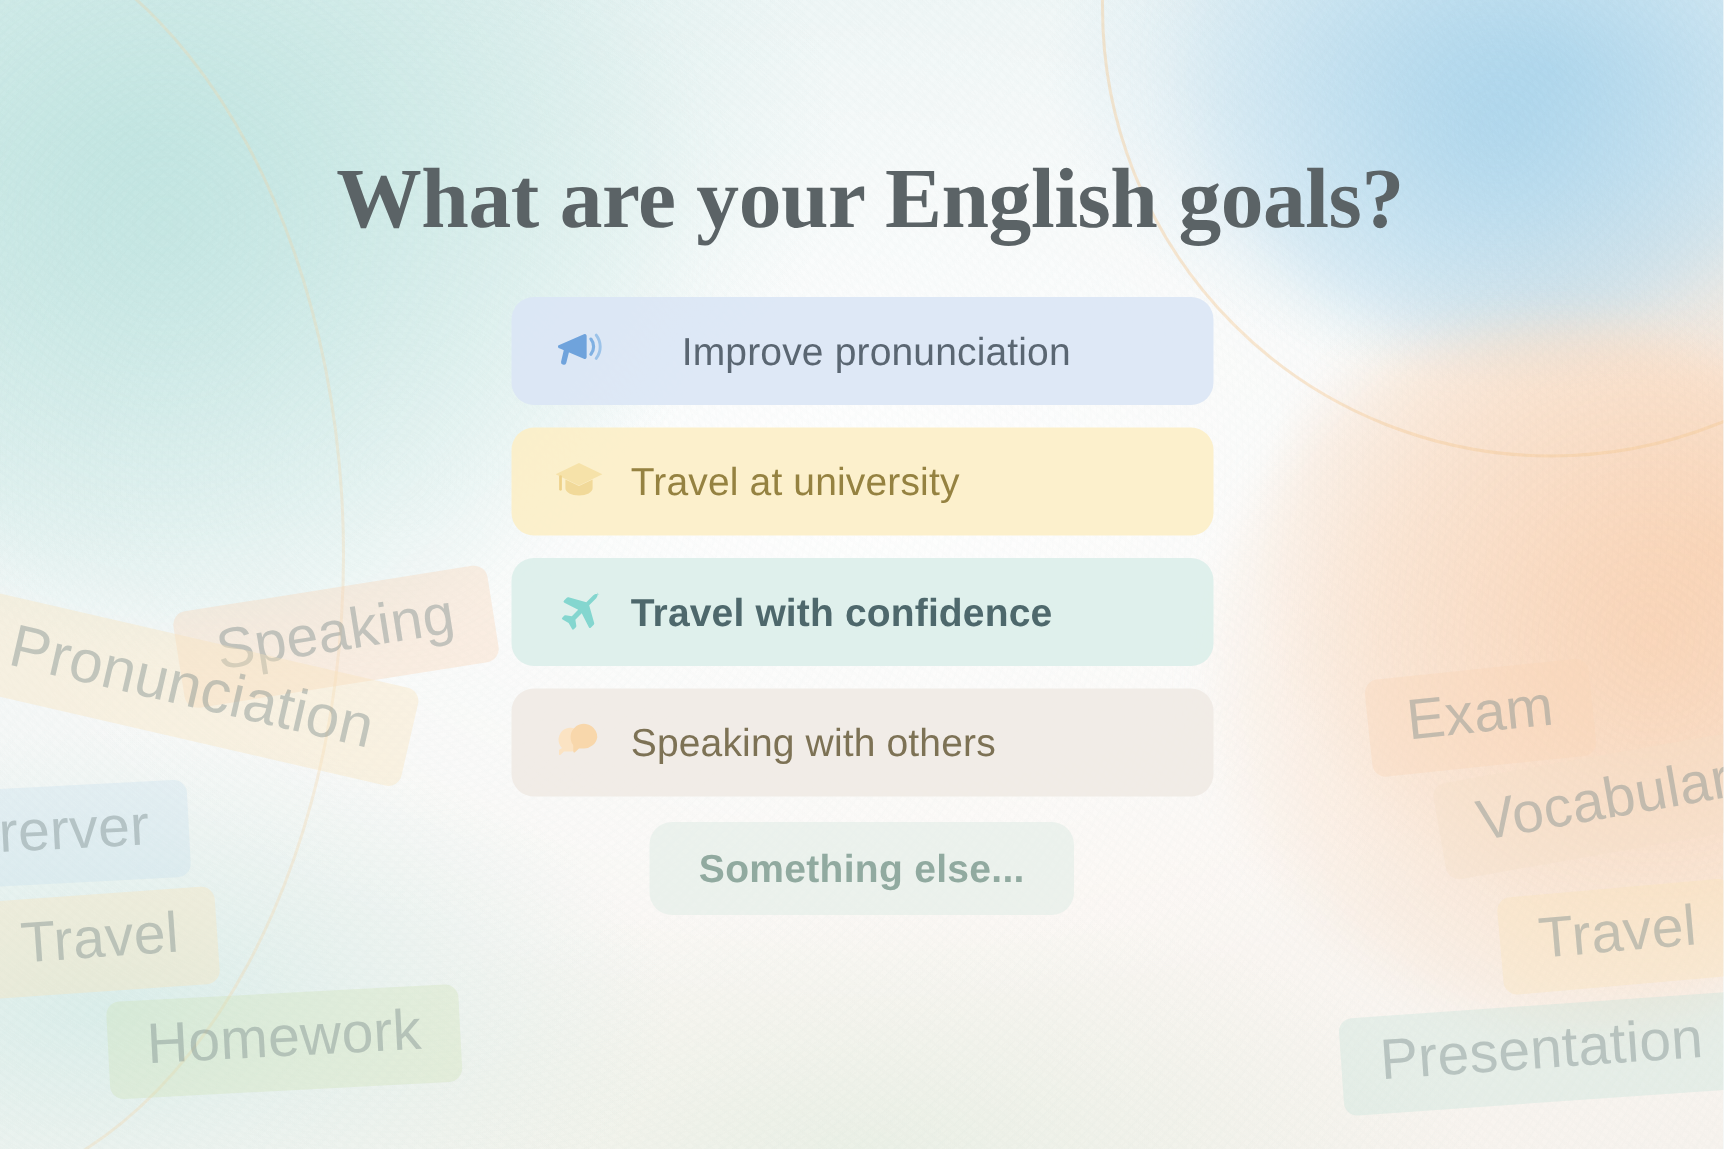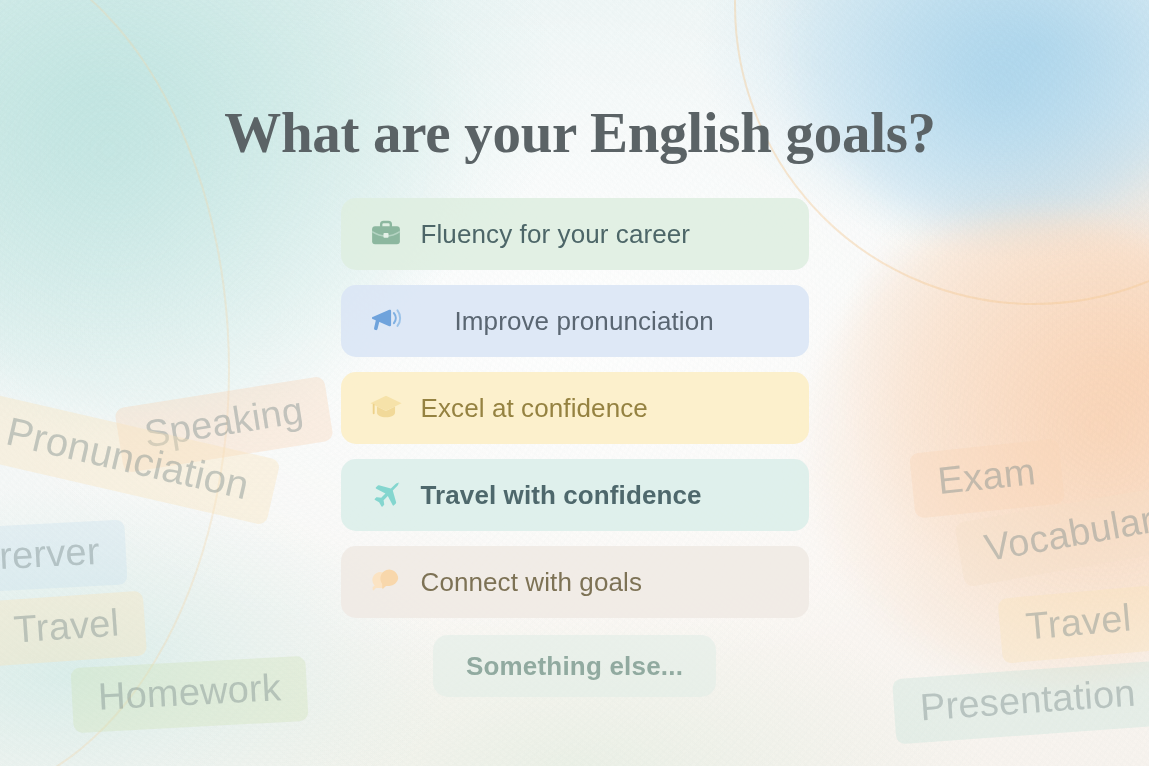--- a/index.html
+++ b/index.html
@@ -247,31 +247,20 @@
   <span class="ghost g-cream ghost-travel-r">Travel</span>
   <span class="ghost g-mint  ghost-presentation">Presentation</span>
 </div>
 
 <div class="stage">
 
   <h1 class="page-title">What are your English goals?</h1>
 
   <div class="options">
 
-    <button class="option opt-career">
-      <span class="ico">
-        <svg viewBox="0 0 24 24" fill="none">
-          <rect x="2.2" y="6.6" width="19.6" height="12.6" rx="2.1" fill="#8cb79f"></rect>
-          <path d="M8.6 6.6V5.2a1.7 1.7 0 0 1 1.7-1.7h3.4a1.7 1.7 0 0 1 1.7 1.7v1.4" stroke="#8cb79f" stroke-width="1.7" stroke-linecap="round"></path>
-          <path d="M2.2 10.3c3.3 2.1 6.5 3.1 9.8 3.1s6.5-1 9.8-3.1" stroke="#b4d3c2" stroke-width="1.1" fill="none"></path>
-          <rect x="10.2" y="11.3" width="3.6" height="3.3" rx="0.7" fill="#e4f1e8"></rect>
-        </svg>
-      </span>
-      <span class="lbl">Fluency for your career</span>
-    </button>
 
     <button class="option opt-pronunciation">
       <span class="ico">
         <svg viewBox="0 0 24 24" fill="none">
           <path d="M3.0 9.0 14.3 4.1a0.9 0.9 0 0 1 1.3 0.82v9.9a0.9 0.9 0 0 1-1.3 0.82L3.0 10.8a0.9 0.9 0 0 1 0-1.8Z" fill="#6fa3dc"></path>
           <path d="M5.9 11.0l1.6 0.7-1.5 6.0a1.0 1.0 0 0 1-1.2 0.73l-0.5-0.12a1.0 1.0 0 0 1-0.74-1.2l1.4-6.1Z" fill="#6fa3dc"></path>
           <path d="M17.6 6.4a5.6 5.6 0 0 1 0 7.1" stroke="#7fb0e2" stroke-width="1.5" stroke-linecap="round" fill="none"></path>
           <path d="M20.1 4.5a9.0 9.0 0 0 1 0 11.0" stroke="#9cc3e9" stroke-width="1.4" stroke-linecap="round" fill="none"></path>
         </svg>
       </span>
@@ -279,40 +268,40 @@
     </button>
 
     <button class="option opt-university">
       <span class="ico">
         <svg viewBox="0 0 24 24" fill="none">
           <path d="M12 3.3 23 8.6 12 13.9 1 8.6 12 3.3Z" fill="#f6e2a9"></path>
           <path d="M5.6 11.0v4.2c0 1.9 2.9 3.4 6.4 3.4s6.4-1.5 6.4-3.4V11.0L12 14.1 5.6 11.0Z" fill="#f1d999"></path>
           <path d="M3.3 9.7v6.0" stroke="#edd18a" stroke-width="1.3" stroke-linecap="round"></path>
         </svg>
       </span>
-      <span class="lbl">Excel at confidence</span>
+      <span class="lbl">Travel at university</span>
     </button>
 
     <button class="option opt-travel">
       <span class="ico">
         <svg viewBox="0 0 24 24" fill="none">
           <path d="M21.6 4.0c-0.75-0.75-2.0-0.7-2.85 0.15l-3.3 3.3-8.4-2.35a0.8 0.8 0 0 0-0.78 0.2l-1.3 1.3a0.62 0.62 0 0 0 0.15 1.0l6.5 3.35-3.0 3.0-2.9-0.45a0.72 0.72 0 0 0-0.62 0.2l-0.95 0.95a0.55 0.55 0 0 0 0.12 0.87l2.85 1.6 1.6 2.85a0.55 0.55 0 0 0 0.87 0.12l0.95-0.95a0.72 0.72 0 0 0 0.2-0.62l-0.45-2.9 3.0-3.0 3.35 6.5a0.62 0.62 0 0 0 1.0 0.15l1.3-1.3a0.8 0.8 0 0 0 0.2-0.78l-2.35-8.4 3.3-3.3c0.85-0.85 0.9-2.1 0.15-2.85Z" fill="#84d6cf"></path>
         </svg>
       </span>
       <span class="lbl">Travel with confidence</span>
     </button>
 
     <button class="option opt-connect">
       <span class="ico">
         <svg viewBox="0 0 24 24" fill="none">
           <path d="M4.0 14.6a5.6 5.6 0 1 1 4.0 1.65H4.9l-1.6 1.55a0.42 0.42 0 0 1-0.72-0.30v-2.0Z" fill="#fbe3c3"></path>
           <path d="M20.6 9.5a6.3 6.3 0 1 0-11.3 3.85v2.9a0.47 0.47 0 0 0 0.8 0.34l1.9-1.8h2.3a6.3 6.3 0 0 0 6.3-5.3Z" fill="#f8d7ab"></path>
         </svg>
       </span>
-      <span class="lbl">Connect with goals</span>
+      <span class="lbl">Speaking with others</span>
     </button>
 
   </div>
 
   <button class="something">
     <span>Something else...</span>
   </button>
 
 </div>
 

